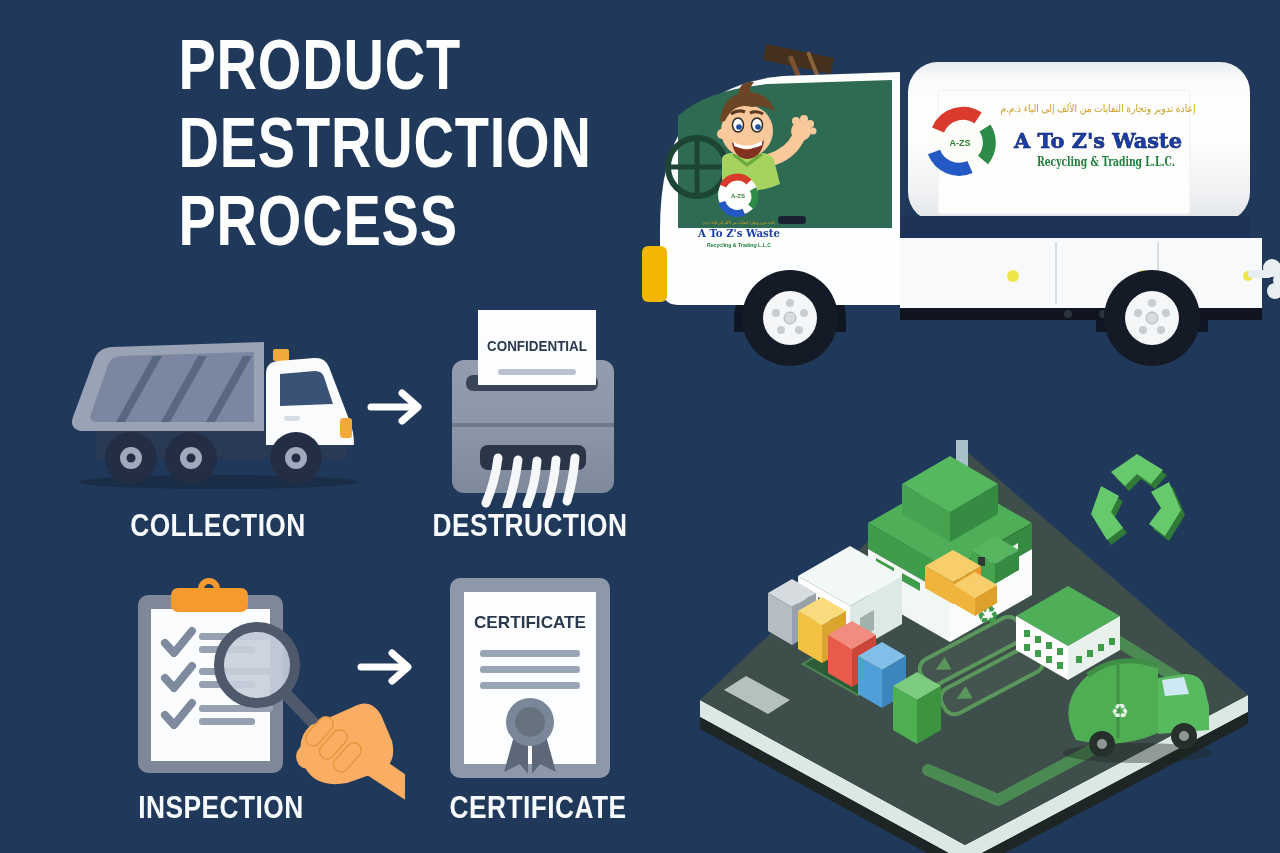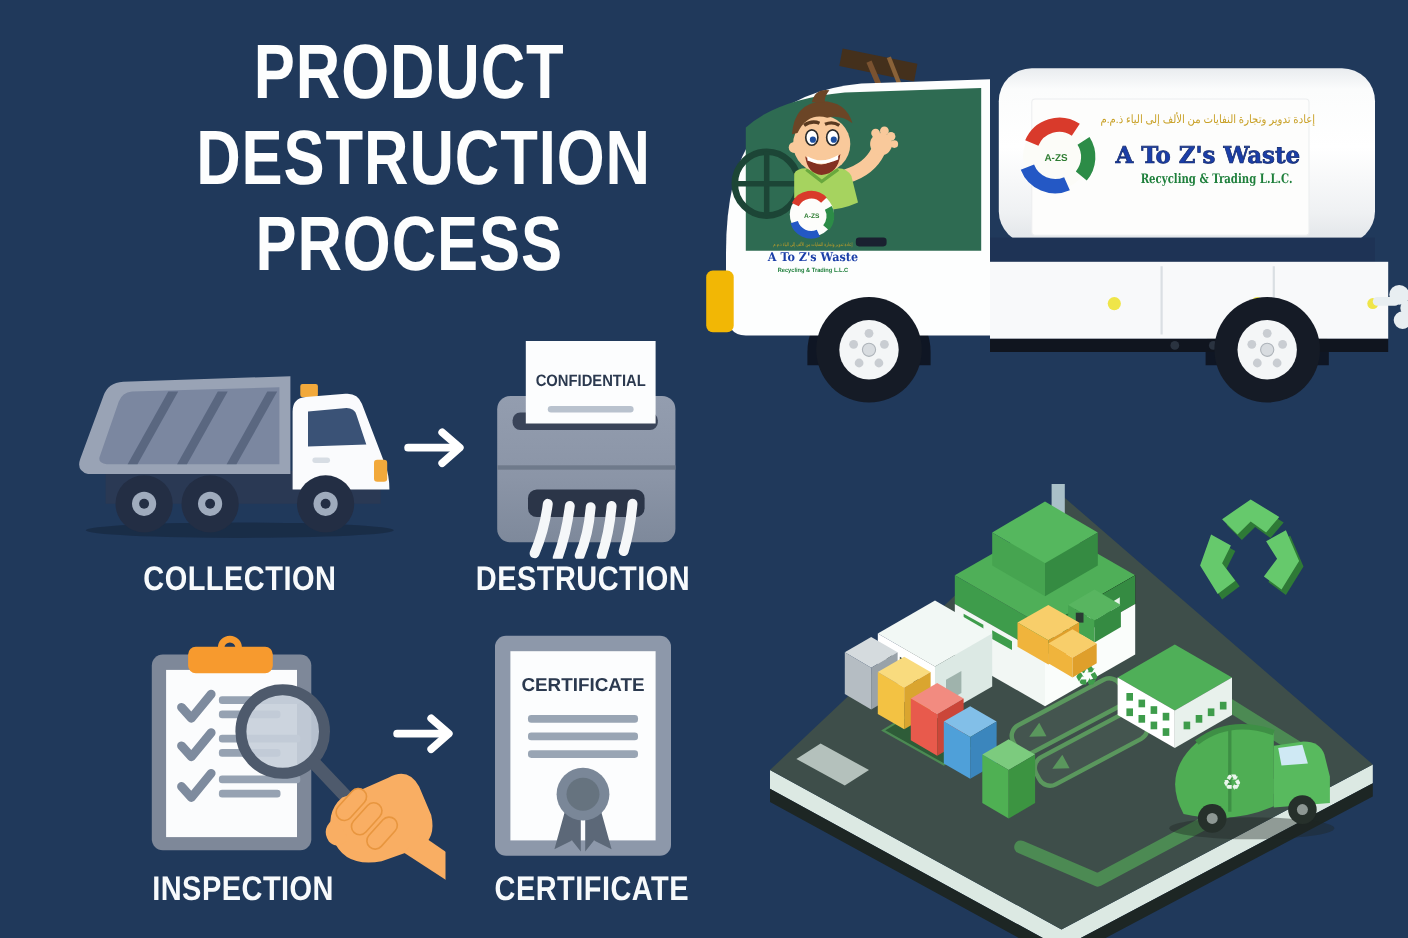--- a/index.html
+++ b/index.html
@@ -1,19 +1,19 @@
 <!DOCTYPE html>
 <html><head>
 <meta charset="utf-8">
 <style>
   html,body{margin:0;padding:0;background:#0b1220;}
   .canvas{position:relative;width:1280px;height:853px;background:#20395B;overflow:hidden;
           font-family:"Liberation Sans",sans-serif;}
   .abs{position:absolute;}
-  .title{left:130px;top:26px;width:484px;text-align:center;color:#FDFEFE;font-weight:800;}
+  .title{left:130px;top:26px;width:484px;color:#FDFEFE;font-weight:800;}
   .title-line{font-size:70px;line-height:78px;transform:scaleX(.8);white-space:nowrap;letter-spacing:1px;}
   .step-label{width:240px;text-align:center;color:#F7FAFC;font-weight:700;font-size:31px;
               transform:scaleX(.85);white-space:nowrap;letter-spacing:.5px;}
   svg text{font-family:"Liberation Sans",sans-serif;}
   .serifbrand{font-family:"DejaVu Serif","Liberation Serif",serif;}
 </style>
 </head>
 <body>
 
 <div class="canvas">

